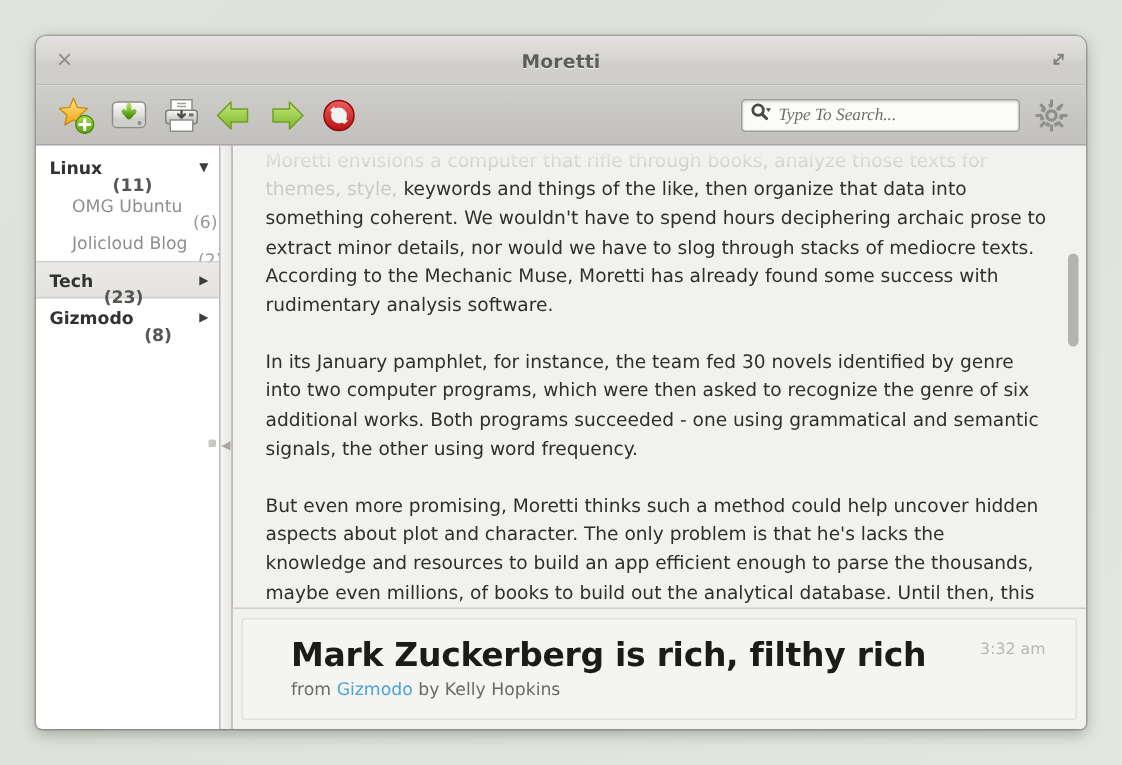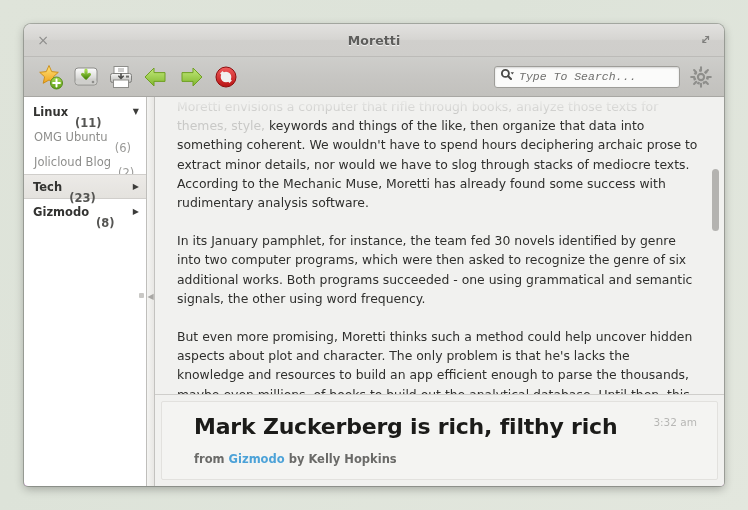--- a/index.html
+++ b/index.html
@@ -104,21 +104,21 @@
     align-items: center;
     padding: 0 5px;
     box-sizing: border-box;
     margin-right: 8px;
   }
   .search-input {
     border: 0;
     outline: 0;
     background: transparent;
     flex: 1;
-    font-family: Liberation Mono, monospace;
+    font-family: Liberation Serif, serif;
     font-style: italic;
     font-size: 11.5px;
     color: #3d3d3b;
     padding: 0 0 0 4px;
   }
   .search-input::placeholder { color: #6f6f6d; font-style: italic; opacity: 1; }
   .gear-btn { width: 26px; height: 26px; display:flex; align-items:center; justify-content:center; }
 
   
   .body-split {
@@ -147,21 +147,21 @@
     height: 25px;
     display: flex;
     align-items: center;
     padding: 0 7px 0 9px;
     box-sizing: border-box;
     font-size: 11.5px;
     color: #3a3a38;
     position: relative;
   }
   .feed-row.group { font-weight: bold; color: #333331; }
-  .feed-row.child { color: #8e8e8c; padding-left: 10px; font-size: 11.5px; }
+  .feed-row.child { color: #8e8e8c; padding-left: 24px; font-size: 11.5px; }
   .feed-row.selected {
     background: linear-gradient(to bottom, #eceae7, #e4e2de);
     border-top: 1px solid #d0cecb;
     border-bottom: 1px solid #d0cecb;
   }
   .feed-name { flex: 0 0 auto; }
   .feed-count { margin-left: 7px; color: #6e6e6c; font-weight: normal; margin-top: 22px; }
   .feed-row.group .feed-count { color: #555553; font-weight: bold; }
   .feed-row.child .feed-count { color: #9a9a98; }
   .feed-arrow { margin-left: auto; font-size: 8px; color: #3c3c3a; line-height: 1; }
@@ -283,23 +283,23 @@
   }
   .art-title {
     font-size: 22px;
     font-weight: bold;
     color: #1b1b19;
     letter-spacing: -0.2px;
     line-height: 26px;
     margin: 0;
   }
   .art-meta {
-    margin-top: 12px;
+    margin-top: 1px;
     font-size: 11.5px;
-    font-weight: bold;
+    font-weight: normal;
     color: #6a6a68;
   }
   .art-meta .src { color: #4ca2d8; }
   .art-time {
     position: absolute;
     right: 20px;
     top: 14px;
     font-size: 10.5px;
     color: #b7b7b5;
   }

